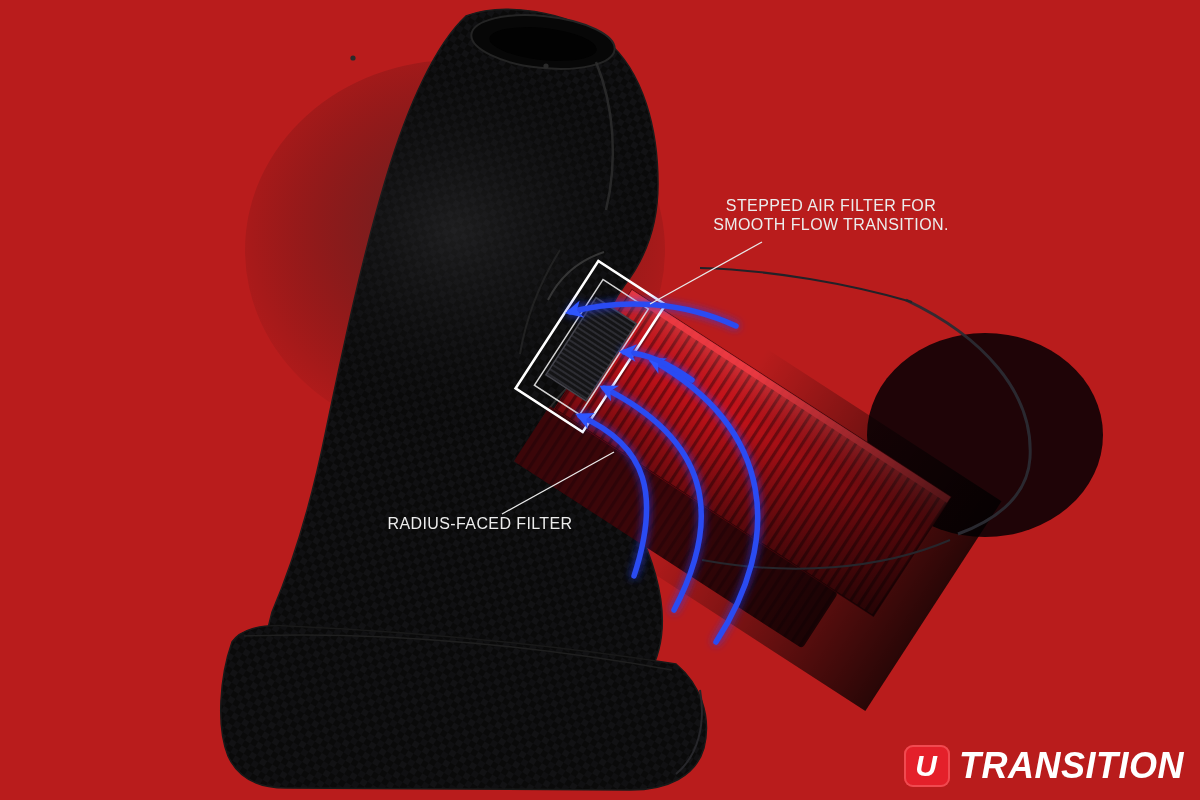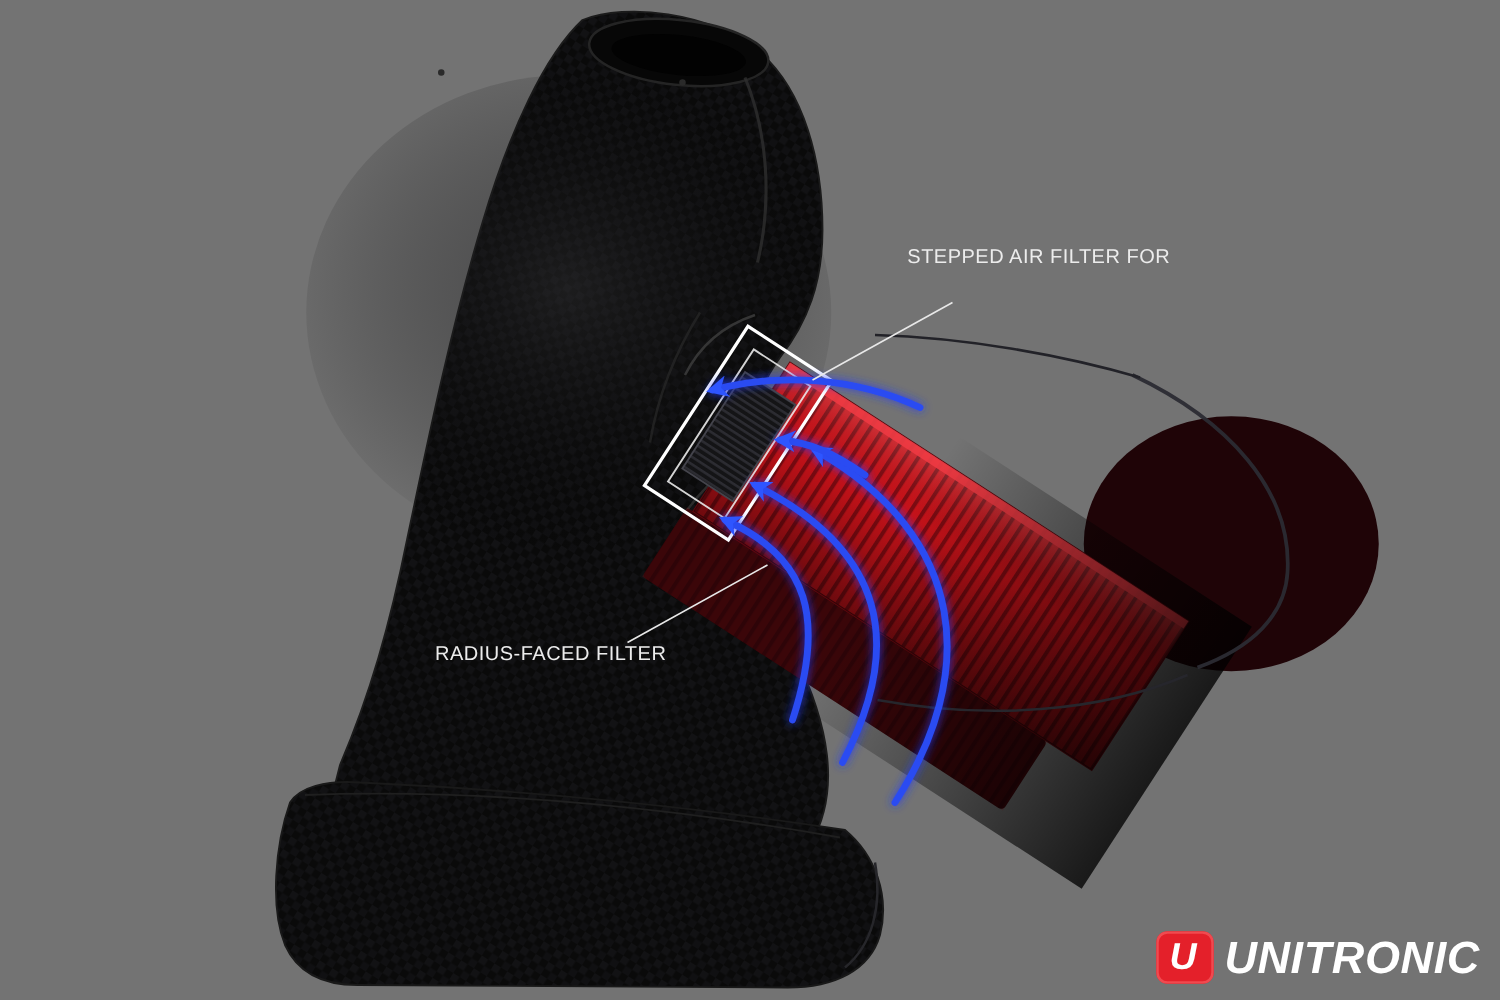--- a/index.html
+++ b/index.html
@@ -1,26 +1,26 @@
 <!DOCTYPE html>
 <html><head>
 <meta charset="utf-8">
 <style>
   html,body{margin:0;padding:0;background:#000;}
   .stage{
-    position:relative;width:1200px;height:800px;background:#737373;overflow:hidden;
+    position:relative;width:1200px;height:800px;background:#b91c1c;overflow:hidden;
     font-family:"Liberation Sans",sans-serif;
   }
   svg.artwork{position:absolute;left:0;top:0;}
   .anno{
     position:absolute;color:#ececec;font-size:16px;letter-spacing:.4px;
     line-height:1.18;text-transform:uppercase;
   }
   .anno-top{left:708px;top:197px;width:246px;text-align:center;}
-  .anno-left{left:348px;top:515px;width:264px;text-align:left;}
+  .anno-left{left:348px;top:515px;width:264px;text-align:center;}
   .logo{
     position:absolute;right:16px;bottom:13px;display:flex;align-items:center;gap:9px;
   }
   .logo-mark{
     width:46px;height:42px;background:#e4202a;border-radius:9px;
     display:flex;align-items:center;justify-content:center;
     box-shadow:inset 0 0 0 2px #f04a50;
   }
   .logo-mark span{
     color:#fff;font-weight:bold;font-style:italic;font-size:30px;
@@ -127,26 +127,27 @@
     </g>
 
     <g stroke="#e8e8e8" stroke-width="1.3">
       <line x1="762" y1="242" x2="650" y2="304"></line>
       <line x1="502" y1="514" x2="614" y2="452"></line>
     </g>
   </svg>
 
   <div class="anno anno-top">
     <div>STEPPED AIR FILTER FOR</div>
+    <div>SMOOTH FLOW TRANSITION.</div>
   </div>
 
   <div class="anno anno-left">
     <div>RADIUS-FACED FILTER</div>
   </div>
 
   <div class="logo">
     <div class="logo-mark">
       <span>U</span>
     </div>
-    <div class="logo-text">UNITRONIC</div>
+    <div class="logo-text">TRANSITION</div>
   </div>
 
 </div>
 
 </body></html>

